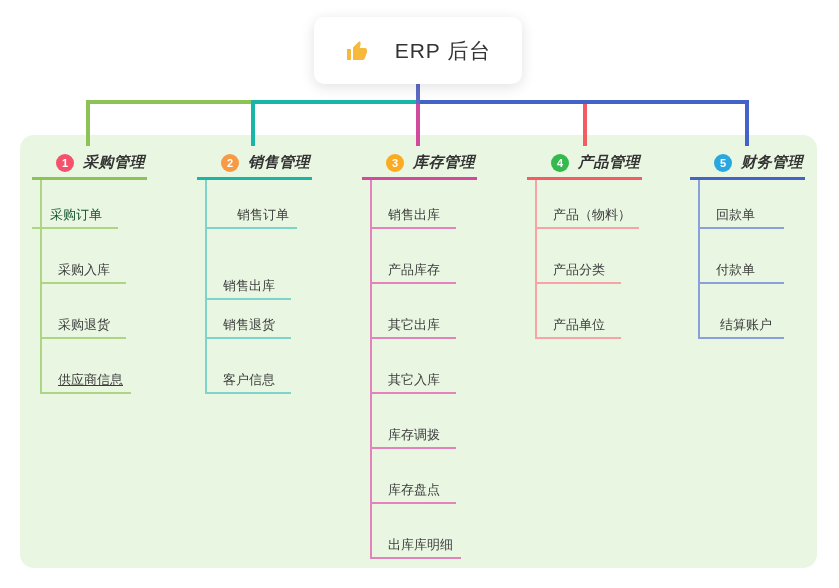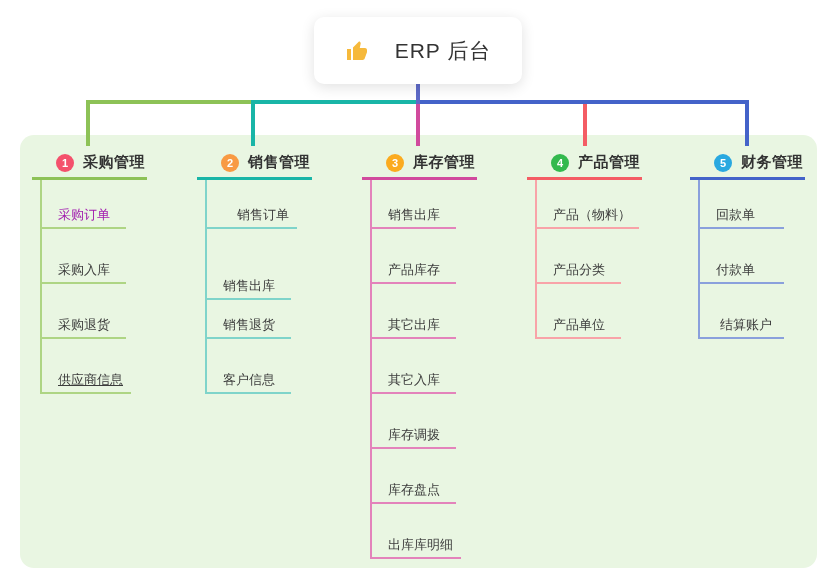--- a/index.html
+++ b/index.html
@@ -19,21 +19,21 @@
   .line{position:absolute;z-index:1;}
   .branch-header{
     position:absolute;height:32px;box-sizing:border-box;z-index:2;
     display:flex;align-items:center;gap:9px;padding-left:24px;
   }
   .badge{
     width:18px;height:18px;border-radius:50%;flex:0 0 auto;
     color:#fff;font-size:11px;font-weight:700;
     display:flex;align-items:center;justify-content:center;
   }
-  .branch-label{font-size:15px;font-weight:600;letter-spacing:.5px;white-space:nowrap;}
+  .branch-label{font-size:15px;font-weight:600;letter-spacing:.5px;white-space:nowrap;font-style:italic;}
   .spine{position:absolute;width:2px;z-index:1;}
   .child-row{
     position:absolute;min-width:86px;height:26px;box-sizing:border-box;z-index:2;
     padding:0 8px 0 18px;font-size:13px;line-height:24px;white-space:nowrap;
   }
 </style>
 </head>
 <body>
 
 <div class="canvas" style="background: rgb(255, 255, 255);">
@@ -58,21 +58,21 @@
       <div class="line" style="left: 251px; top: 100px; width: 166px; height: 4px; background: rgb(25, 181, 167);"></div>
       <div class="line" style="left: 417px; top: 100px; width: 332px; height: 4px; background: rgb(68, 99, 201);"></div>
       <div class="line" style="left: 416px; top: 84px; width: 4px; height: 20px; background: rgb(94, 106, 200);"></div>
     </div>
   <div id="branches">
       <div class="branch-header" style="left: 32px; top: 148px; width: 115px; border-bottom: 3px solid rgb(141, 194, 87);">
         <span class="badge" style="background: rgb(244, 81, 108);">1</span>
         <span class="branch-label" style="color: rgb(51, 51, 51);">采购管理</span>
       </div>
       <div class="spine" style="left: 40px; top: 178px; height: 216px; background: rgb(174, 213, 132);"></div>
-      <div class="child-row" style="left: 40px; top: 203px; border-bottom: 2px solid rgb(174, 213, 132); color: #a21caf;">采购订单</div>
+      <div class="child-row" style="left: 32px; top: 203px; border-bottom: 2px solid rgb(174, 213, 132); color: #14532d;">采购订单</div>
       <div class="child-row" style="left: 40px; top: 258px; border-bottom: 2px solid rgb(174, 213, 132); color: rgb(60, 60, 60);">采购入库</div>
       <div class="child-row" style="left: 40px; top: 313px; border-bottom: 2px solid rgb(174, 213, 132); color: rgb(60, 60, 60);">采购退货</div>
       <div class="child-row" style="left: 40px; top: 368px; border-bottom: 2px solid rgb(174, 213, 132); color: rgb(60, 60, 60); text-decoration: underline;">供应商信息</div>
       <div class="branch-header" style="left: 197px; top: 148px; width: 115px; border-bottom: 3px solid rgb(25, 181, 167);">
         <span class="badge" style="background: rgb(248, 154, 67);">2</span>
         <span class="branch-label" style="color: rgb(51, 51, 51);">销售管理</span>
       </div>
       <div class="spine" style="left: 205px; top: 178px; height: 216px; background: rgb(127, 212, 202);"></div>
       <div class="child-row" style="left: 205px; top: 203px; border-bottom: 2px solid rgb(127, 212, 202); color: rgb(60, 60, 60); padding-left: 32px;">销售订单</div>
       <div class="child-row" style="left: 205px; top: 258px; border-bottom: 2px solid rgb(127, 212, 202); color: rgb(60, 60, 60); margin-top: 16px;">销售出库</div>

